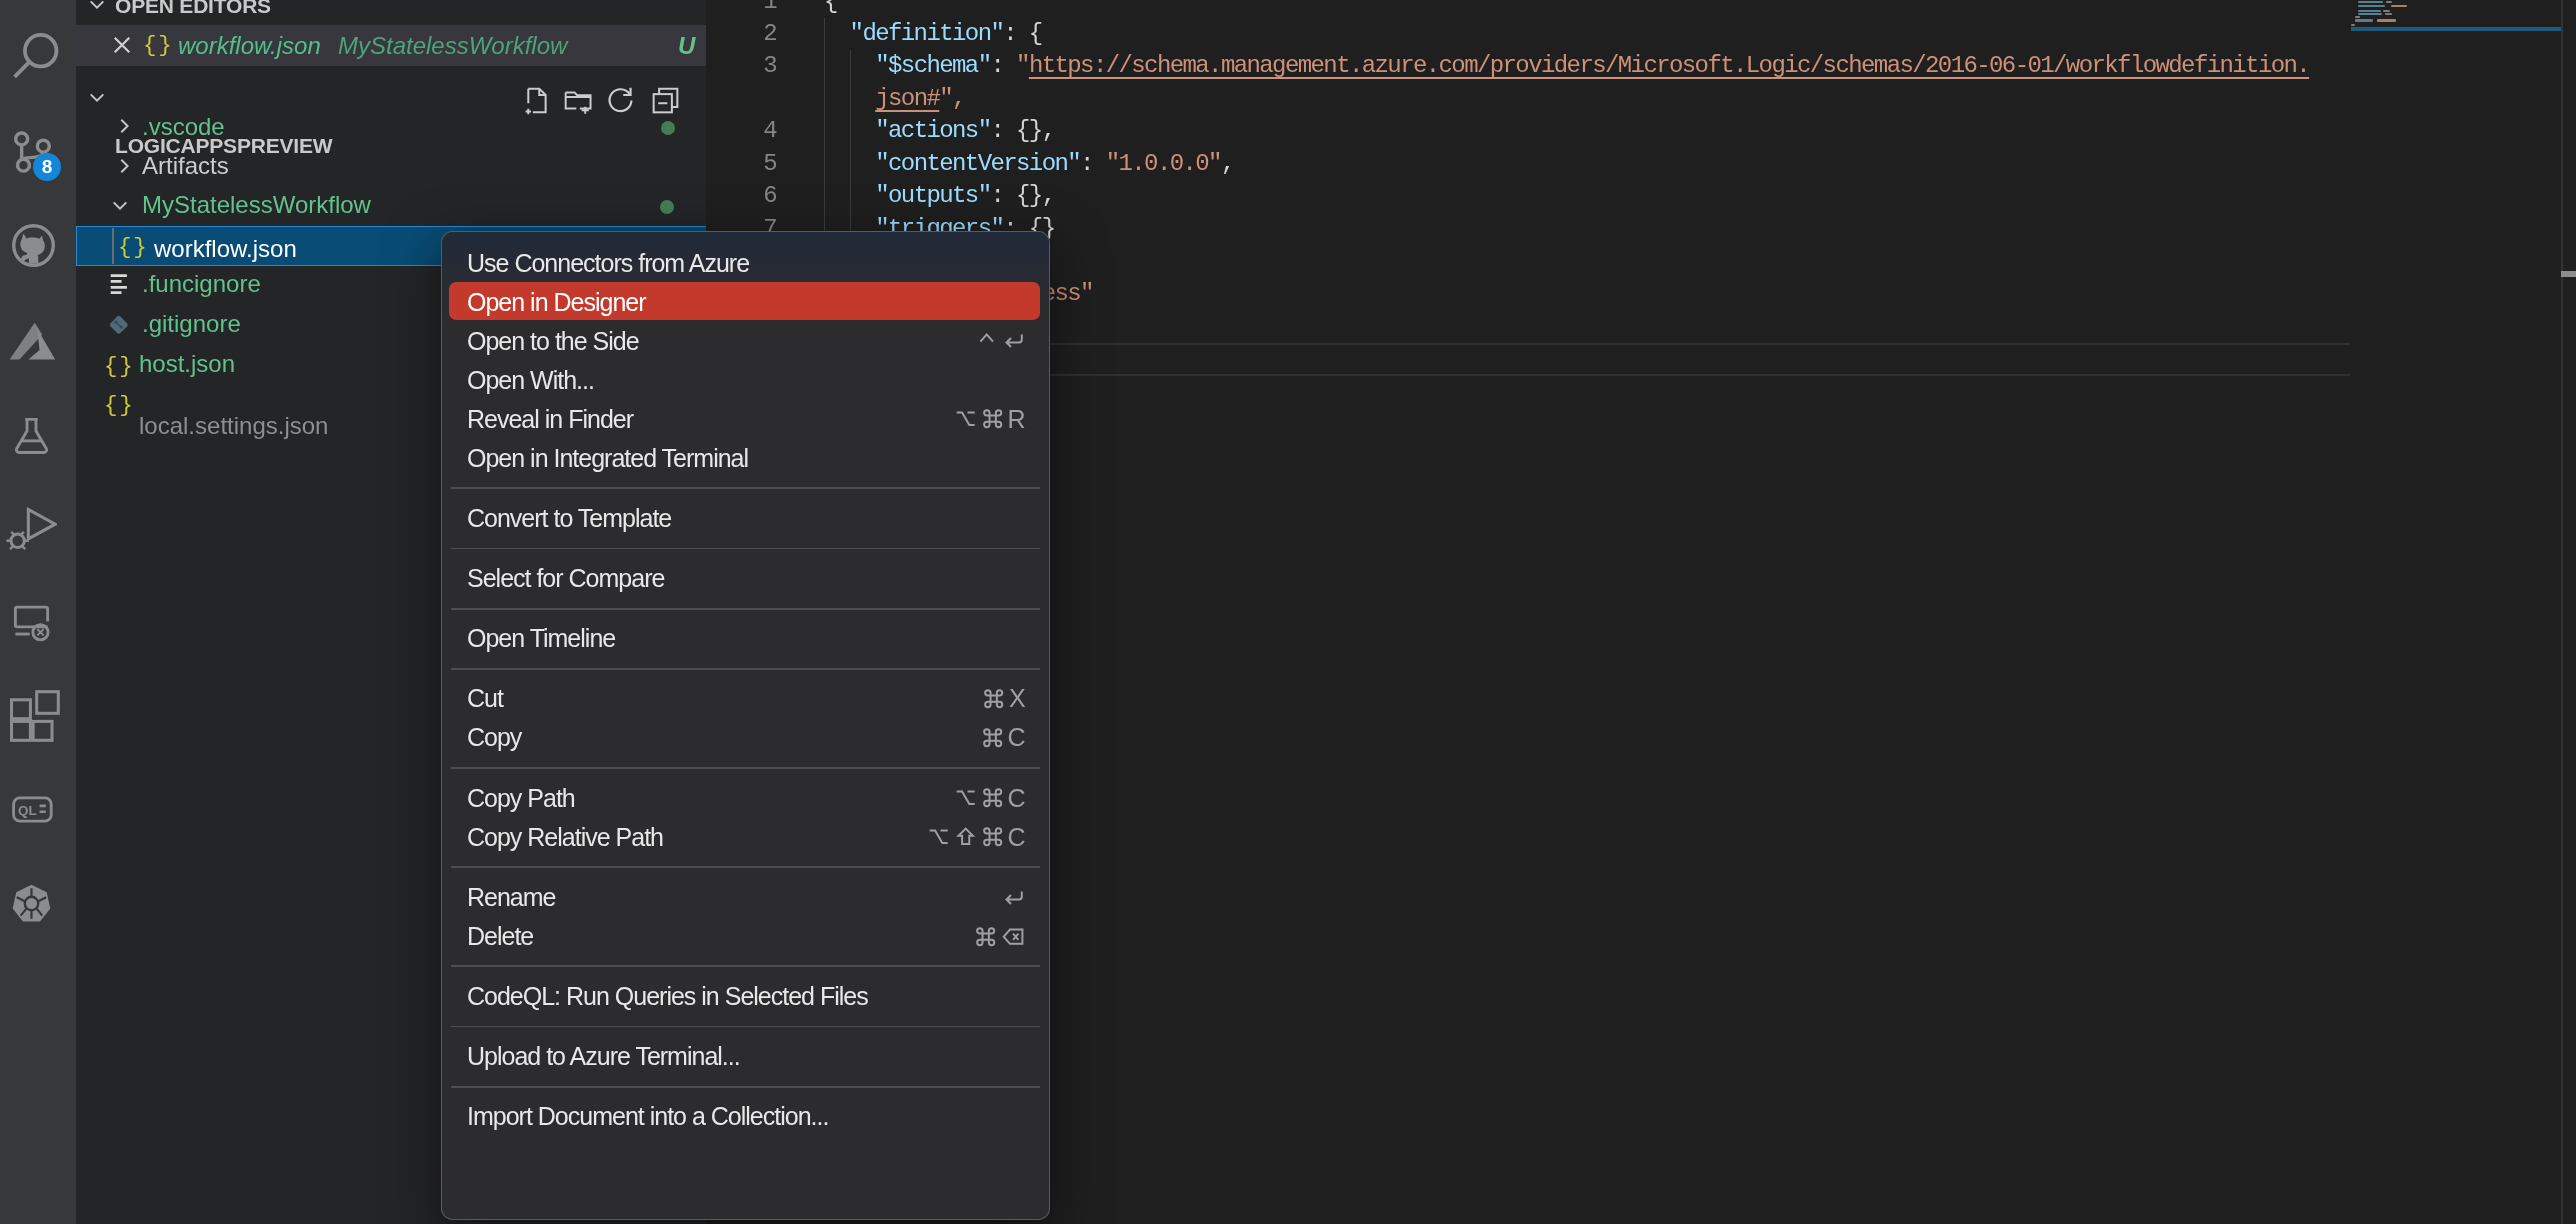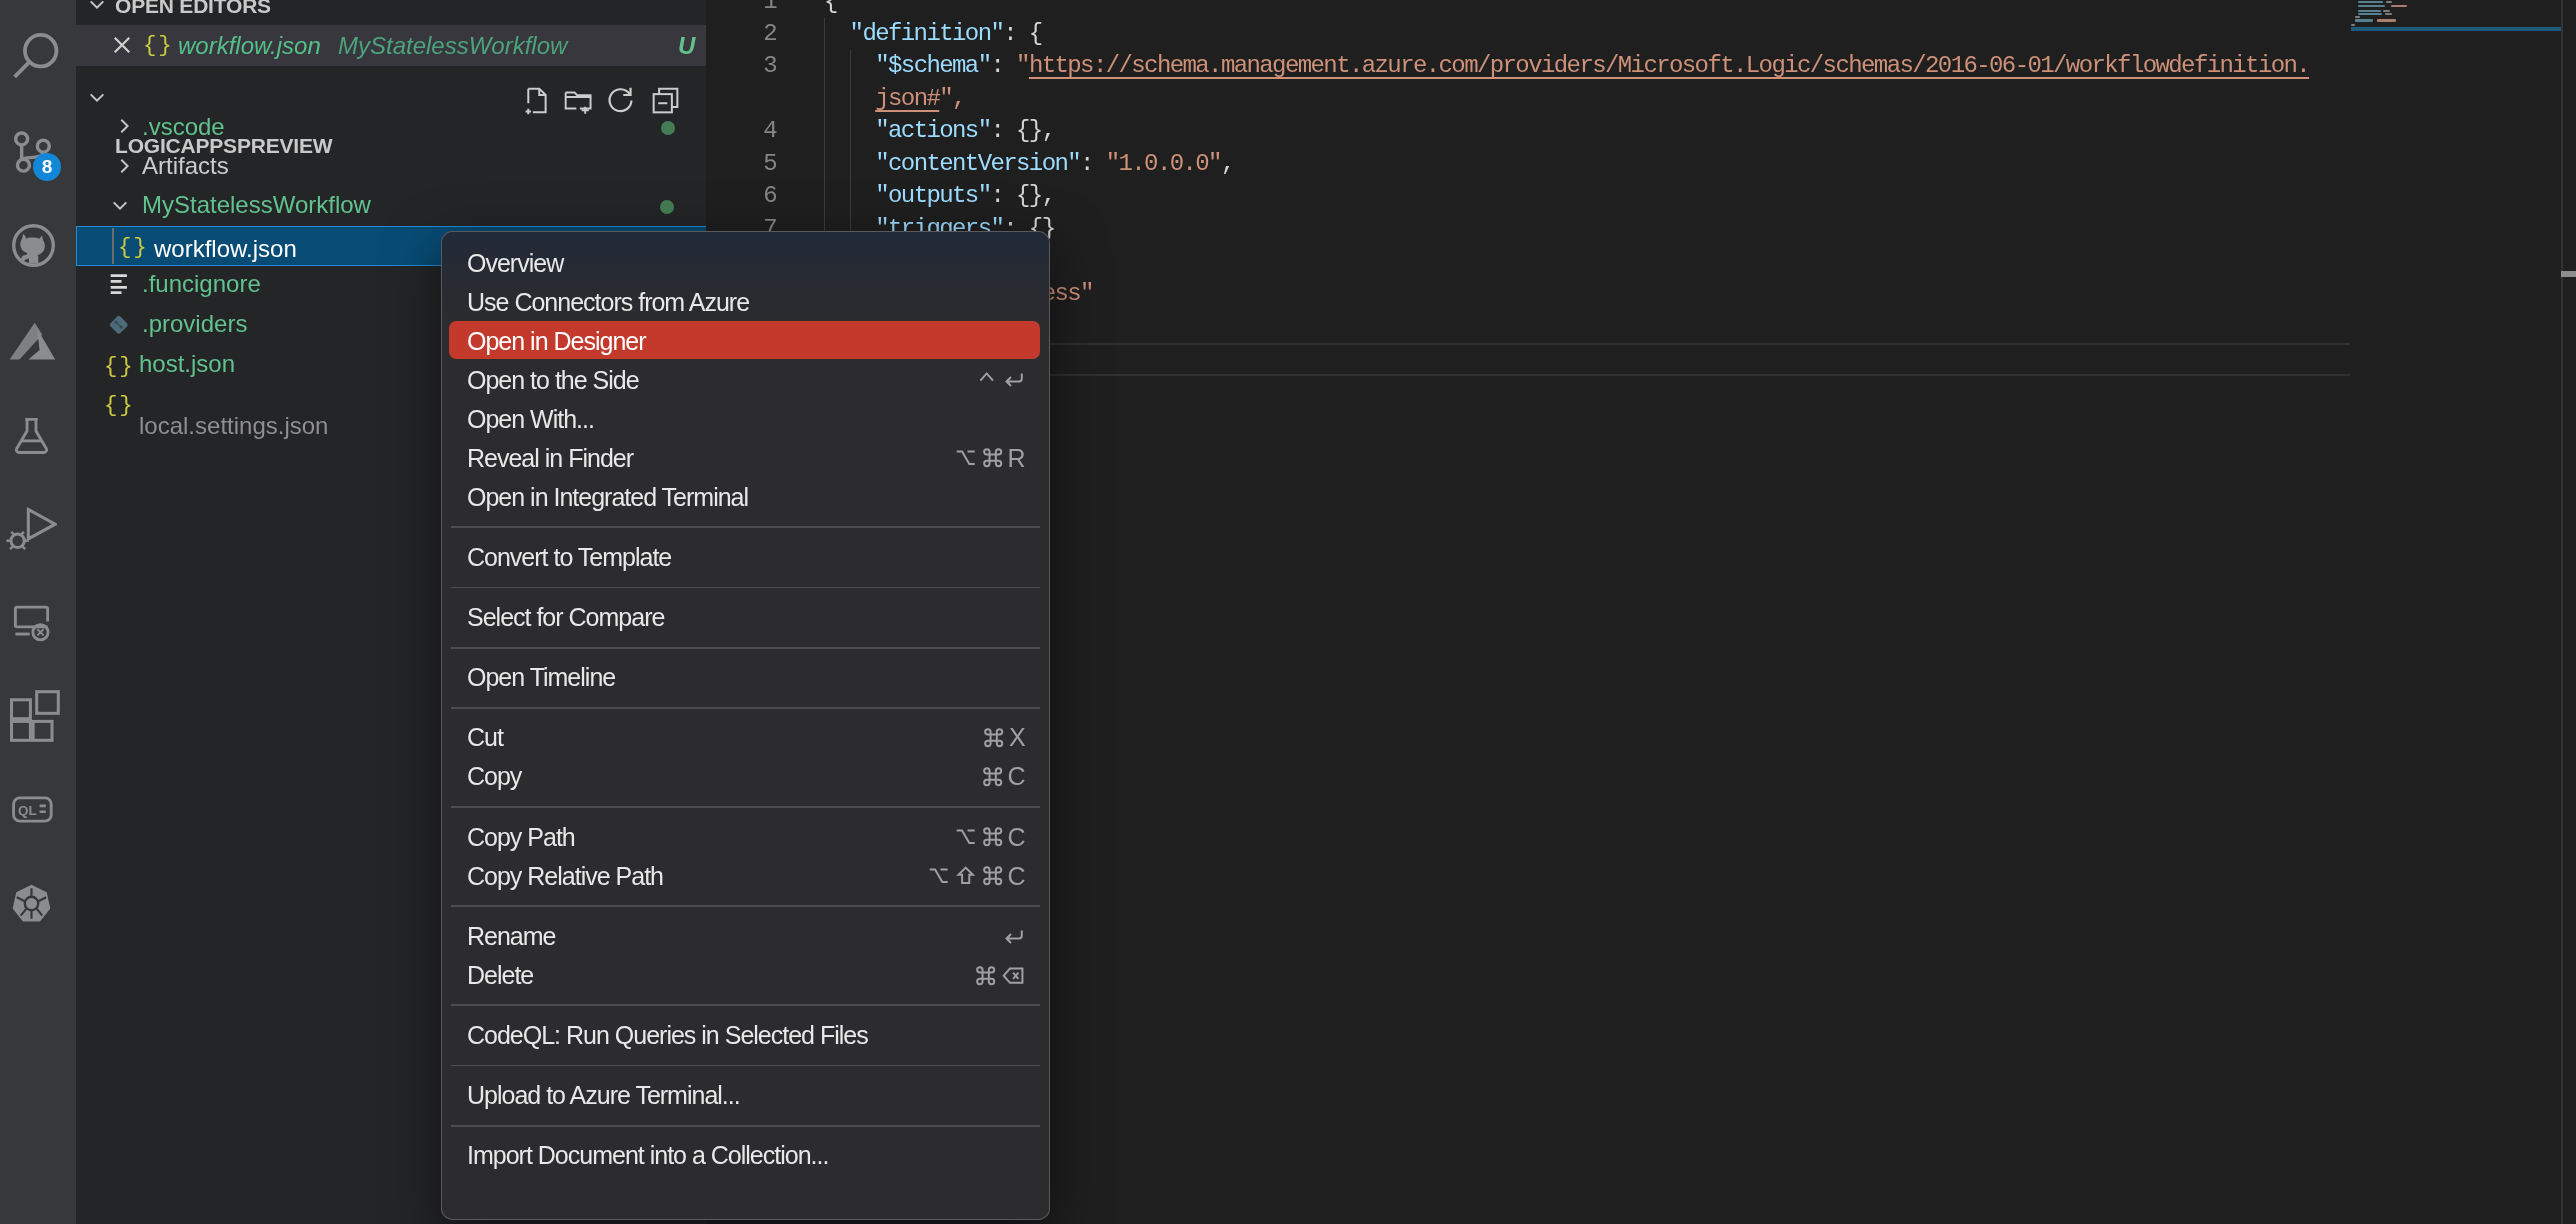--- a/index.html
+++ b/index.html
@@ -180,21 +180,21 @@
       <path d="M3 4 H21 M3 10.5 H15 M3 17 H21 M3 23 H15"></path>
       </svg>
     <div class="tlabel green" style="left:66px;top:270px;">.funcignore</div>
 
     <svg class="abs" style="left:32px;top:314px" width="21.6" height="21.6" viewBox="0 0 28 28">
       <rect x="5" y="5" width="18" height="18" rx="3" transform="rotate(45 14 14)" fill="#4e6b7a"></rect>
       <circle cx="10.5" cy="10.5" r="2" fill="#33454f"></circle>
         <circle cx="17" cy="17" r="2" fill="#33454f"></circle>
         <path d="M11.5 11.5 L16 16" stroke="#33454f" stroke-width="1.6"></path>
       </svg>
-    <div class="tlabel green" style="left:66px;top:310px;">.providers</div>
+    <div class="tlabel green" style="left:66px;top:310px;">.gitignore</div>
 
     <div class="json-ic" style="left:28px;top:353px;">{}</div>
     <div class="tlabel green" style="left:63px;top:350px;">host.json</div>
 
     <div class="json-ic" style="left:28px;top:392px;">{}</div>
     <div class="tlabel gray" style="left:63px;top:412px;">local.settings.json</div>
   </div>
   <div class="abs" id="editor">
 
     <div class="iguide" style="left:118px;top:18px;height:324px;"></div>
@@ -235,21 +235,20 @@
     <div class="mrow mblue" style="left:1649px;top:19.4px;width:18px;"></div>
     <div class="mrow morange" style="left:1671px;top:19.4px;width:19px;"></div>
     <div class="mrow mgray" style="left:1645px;top:24px;width:3.6px;"></div>
     <div class="abs" style="left:1645px;top:27px;width:210px;height:4px;background:#1e5a7b;"></div>
 
     <div class="abs" style="left:1855px;top:0;width:1.8px;height:1224px;background:#313233;"></div>
     <div class="abs" style="left:1855px;top:271px;width:15.3px;height:6.3px;background:#8d8d8d;"></div>
   </div>
   <div class="abs" id="menu">
     <div id="menutint"></div>
-    <div class="mi">Overview</div>
     <div class="mi">Use Connectors from Azure</div>
     <div class="mi" style="color:#ffffff;"><div class="mhl"></div><span style="position:relative;margin-top:15px;">Open in Designer</span></div>
     <div class="mi">Open to the Side<span class="msc">
           <svg width="23.4" height="23.4" viewBox="0 0 26 26" fill="none" stroke="#a0a0a2" stroke-width="2.2">
             <path d="M6 14 L13 6 L20 14"></path>
           </svg>
           <svg width="23.4" height="23.4" viewBox="0 0 26 26" fill="none" stroke="#a0a0a2" stroke-width="2.2">
             <path d="M22 6 V12 a3 3 0 0 1 -3 3 H6 M10 10 L5 15 L10 20"></path>
           </svg>
         </span></div>

